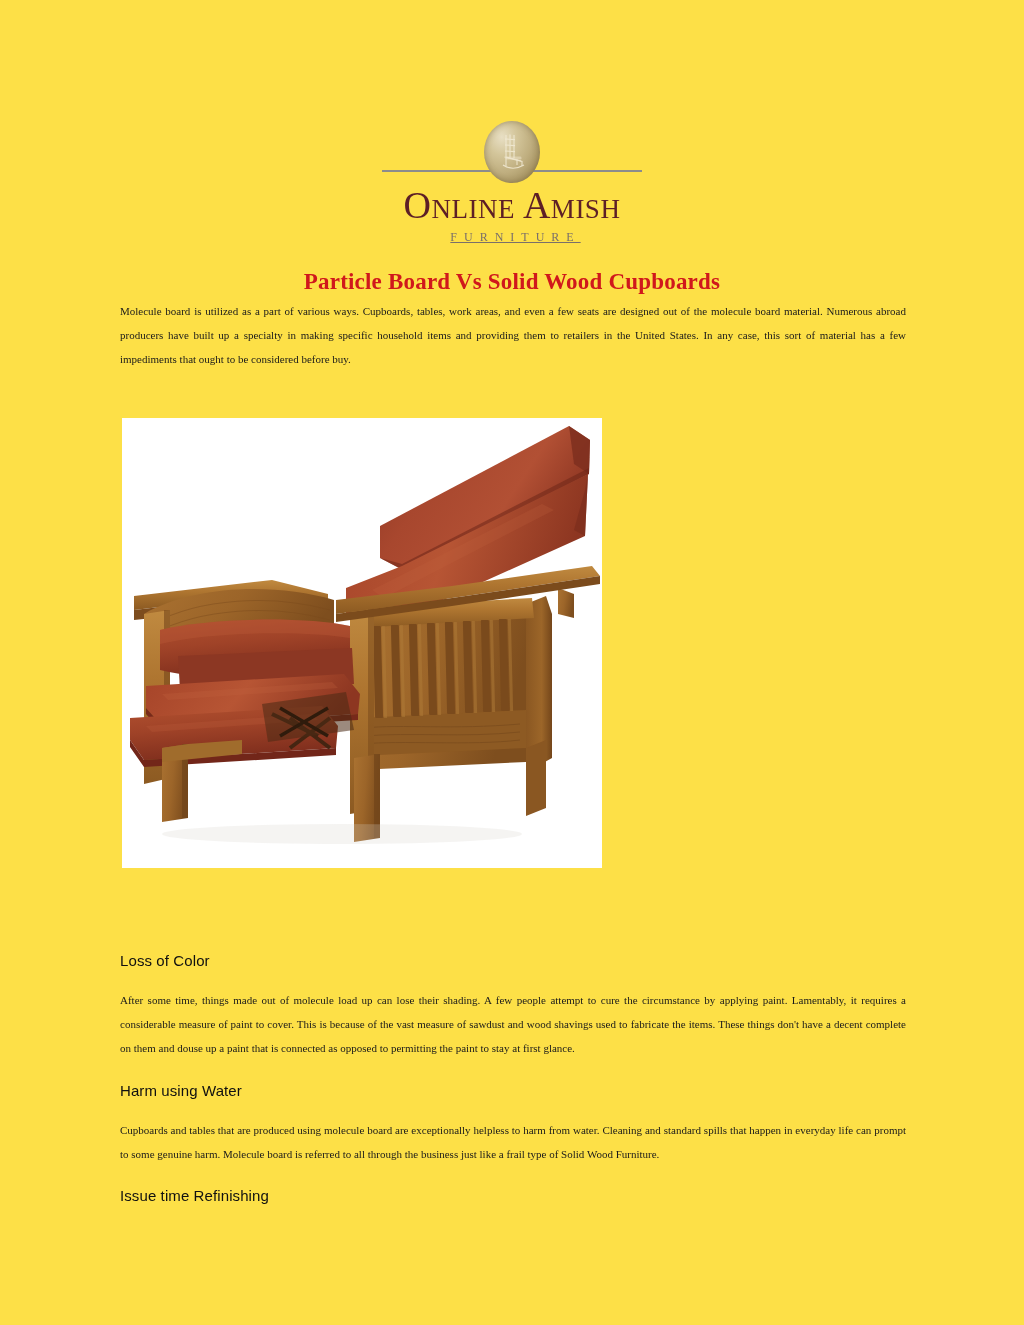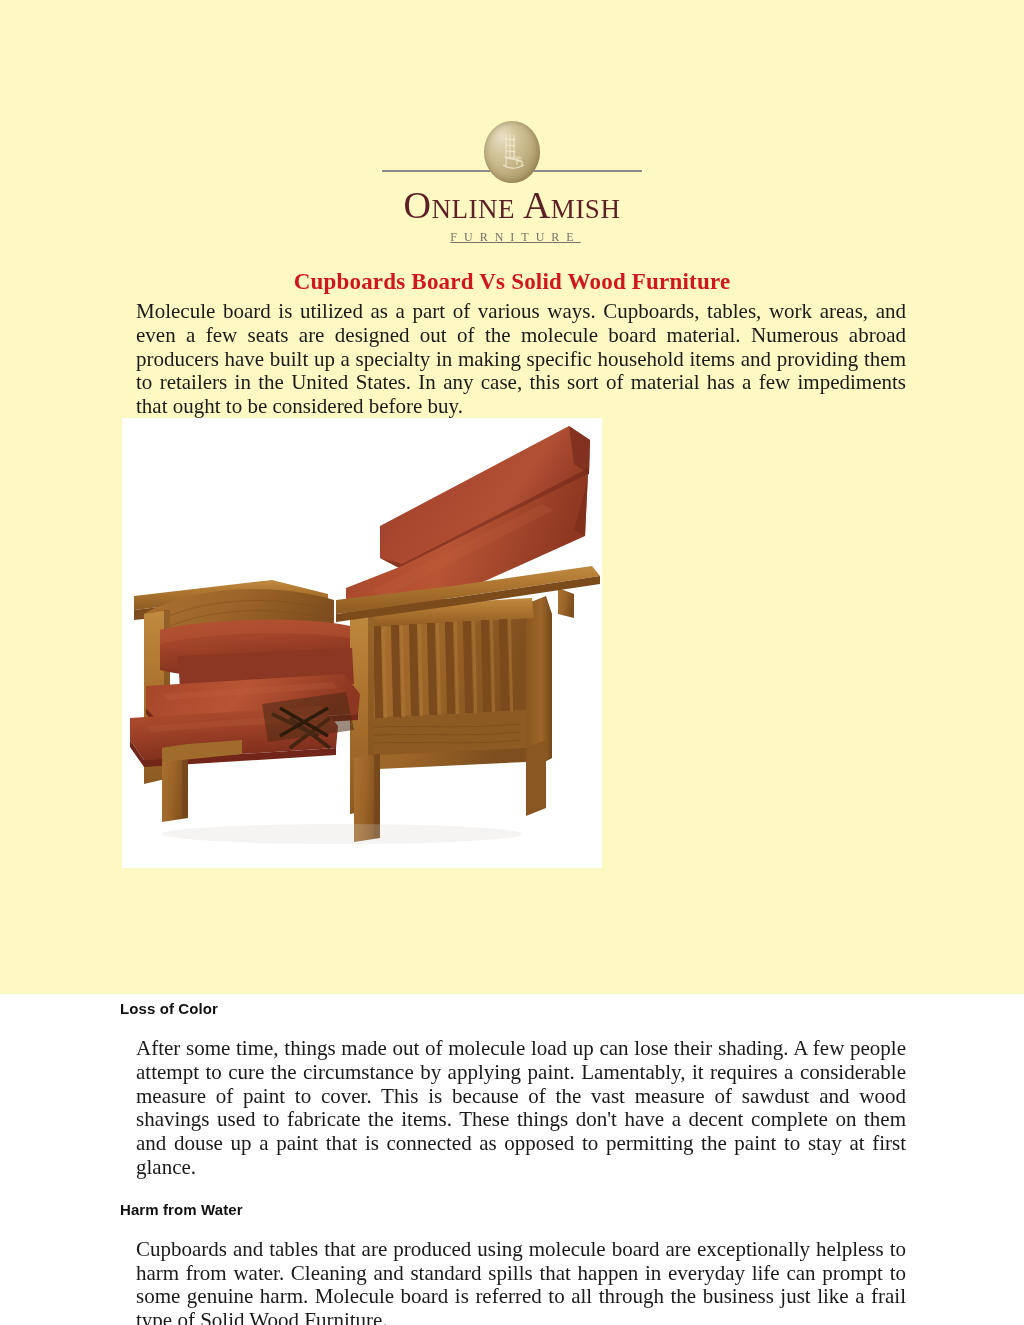--- a/index.html
+++ b/index.html
@@ -13,22 +13,22 @@
     height: 1325px;
     position: relative;
     font-family: "Liberation Serif", "DejaVu Serif", serif;
     color: #1a1a1a;
     overflow: hidden;
   }
 
   .page {
     position: relative;
     width: 1024px;
-    height: 994px;
-    background: #fef9c3;
+    height: 1325px;
+    background: #fde047;
   }
 
   
   .logo-block {
     position: absolute;
     top: 118px;
     left: 0;
     width: 1024px;
     display: flex;
     flex-direction: column;
@@ -106,31 +106,31 @@
   }
 
   
   .content {
     position: absolute;
     top: 300px;
     left: 120px;
     width: 786px;
   }
   p.body-text {
-    margin: 0 0 20px 16px;
-    font-size: 21px;
+    margin: 0 0 20px 0;
+    font-size: 11px;
     line-height: 23.8px;
     text-align: justify;
     color: #1a1a1a;
     font-family: "Liberation Serif", "DejaVu Serif", serif;
   }
   h2.section-heading {
     margin: 0 0 18px 0;
     font-family: "Liberation Sans", "DejaVu Sans", sans-serif;
-    font-weight: bold;
+    font-weight: normal;
     font-size: 15px;
     line-height: 20px;
     color: #101010;
     letter-spacing: 0.1px;
   }
 
   
   .figure {
     position: absolute;
     top: 418px;
@@ -168,21 +168,21 @@
             <rect x="10.5" y="25.5" width="16" height="3" rx="1.2"></rect>
           </g>
         </svg>
       </div>
     </div>
 
     <div class="wordmark">Online Amish</div>
     <div class="subword">FURNITURE</div>
   </div>
 
-  <h1 class="doc-title">Cupboards Board Vs Solid Wood Furniture</h1>
+  <h1 class="doc-title">Particle Board Vs Solid Wood Cupboards</h1>
 
   <div class="figure">
     <svg width="480" height="450" viewBox="0 0 480 450" xmlns="http://www.w3.org/2000/svg">
       <defs>
         <linearGradient id="leatherA" x1="0" y1="0" x2="1" y2="0.45">
           <stop offset="0%" stop-color="#8e3623"></stop>
           <stop offset="35%" stop-color="#a8472e"></stop>
           <stop offset="70%" stop-color="#b25034"></stop>
           <stop offset="100%" stop-color="#8b3421"></stop>
         </linearGradient>
@@ -320,20 +320,20 @@
 
   <div class="content">
 
     <p class="body-text">Molecule board is utilized as a part of various ways. Cupboards, tables, work areas, and even a few seats are designed out of the molecule board material. Numerous abroad producers have built up a specialty in making specific household items and providing them to retailers in the United States. In any case, this sort of material has a few impediments that ought to be considered before buy.</p>
 
     <div style="height:560px"></div>
 
     <h2 class="section-heading">Loss of Color</h2>
     <p class="body-text">After some time, things made out of molecule load up can lose their shading. A few people attempt to cure the circumstance by applying paint. Lamentably, it requires a considerable measure of paint to cover. This is because of the vast measure of sawdust and wood shavings used to fabricate the items. These things don't have a decent complete on them and douse up a paint that is connected as opposed to permitting the paint to stay at first glance.</p>
 
-    <h2 class="section-heading">Harm from Water</h2>
+    <h2 class="section-heading">Harm using Water</h2>
     <p class="body-text">Cupboards and tables that are produced using molecule board are exceptionally helpless to harm from water. Cleaning and standard spills that happen in everyday life can prompt to some genuine harm. Molecule board is referred to all through the business just like a frail type of Solid Wood Furniture.</p>
 
     <h2 class="section-heading">Issue time Refinishing</h2>
 
   </div>
 
 </div>
 
 </body></html>

